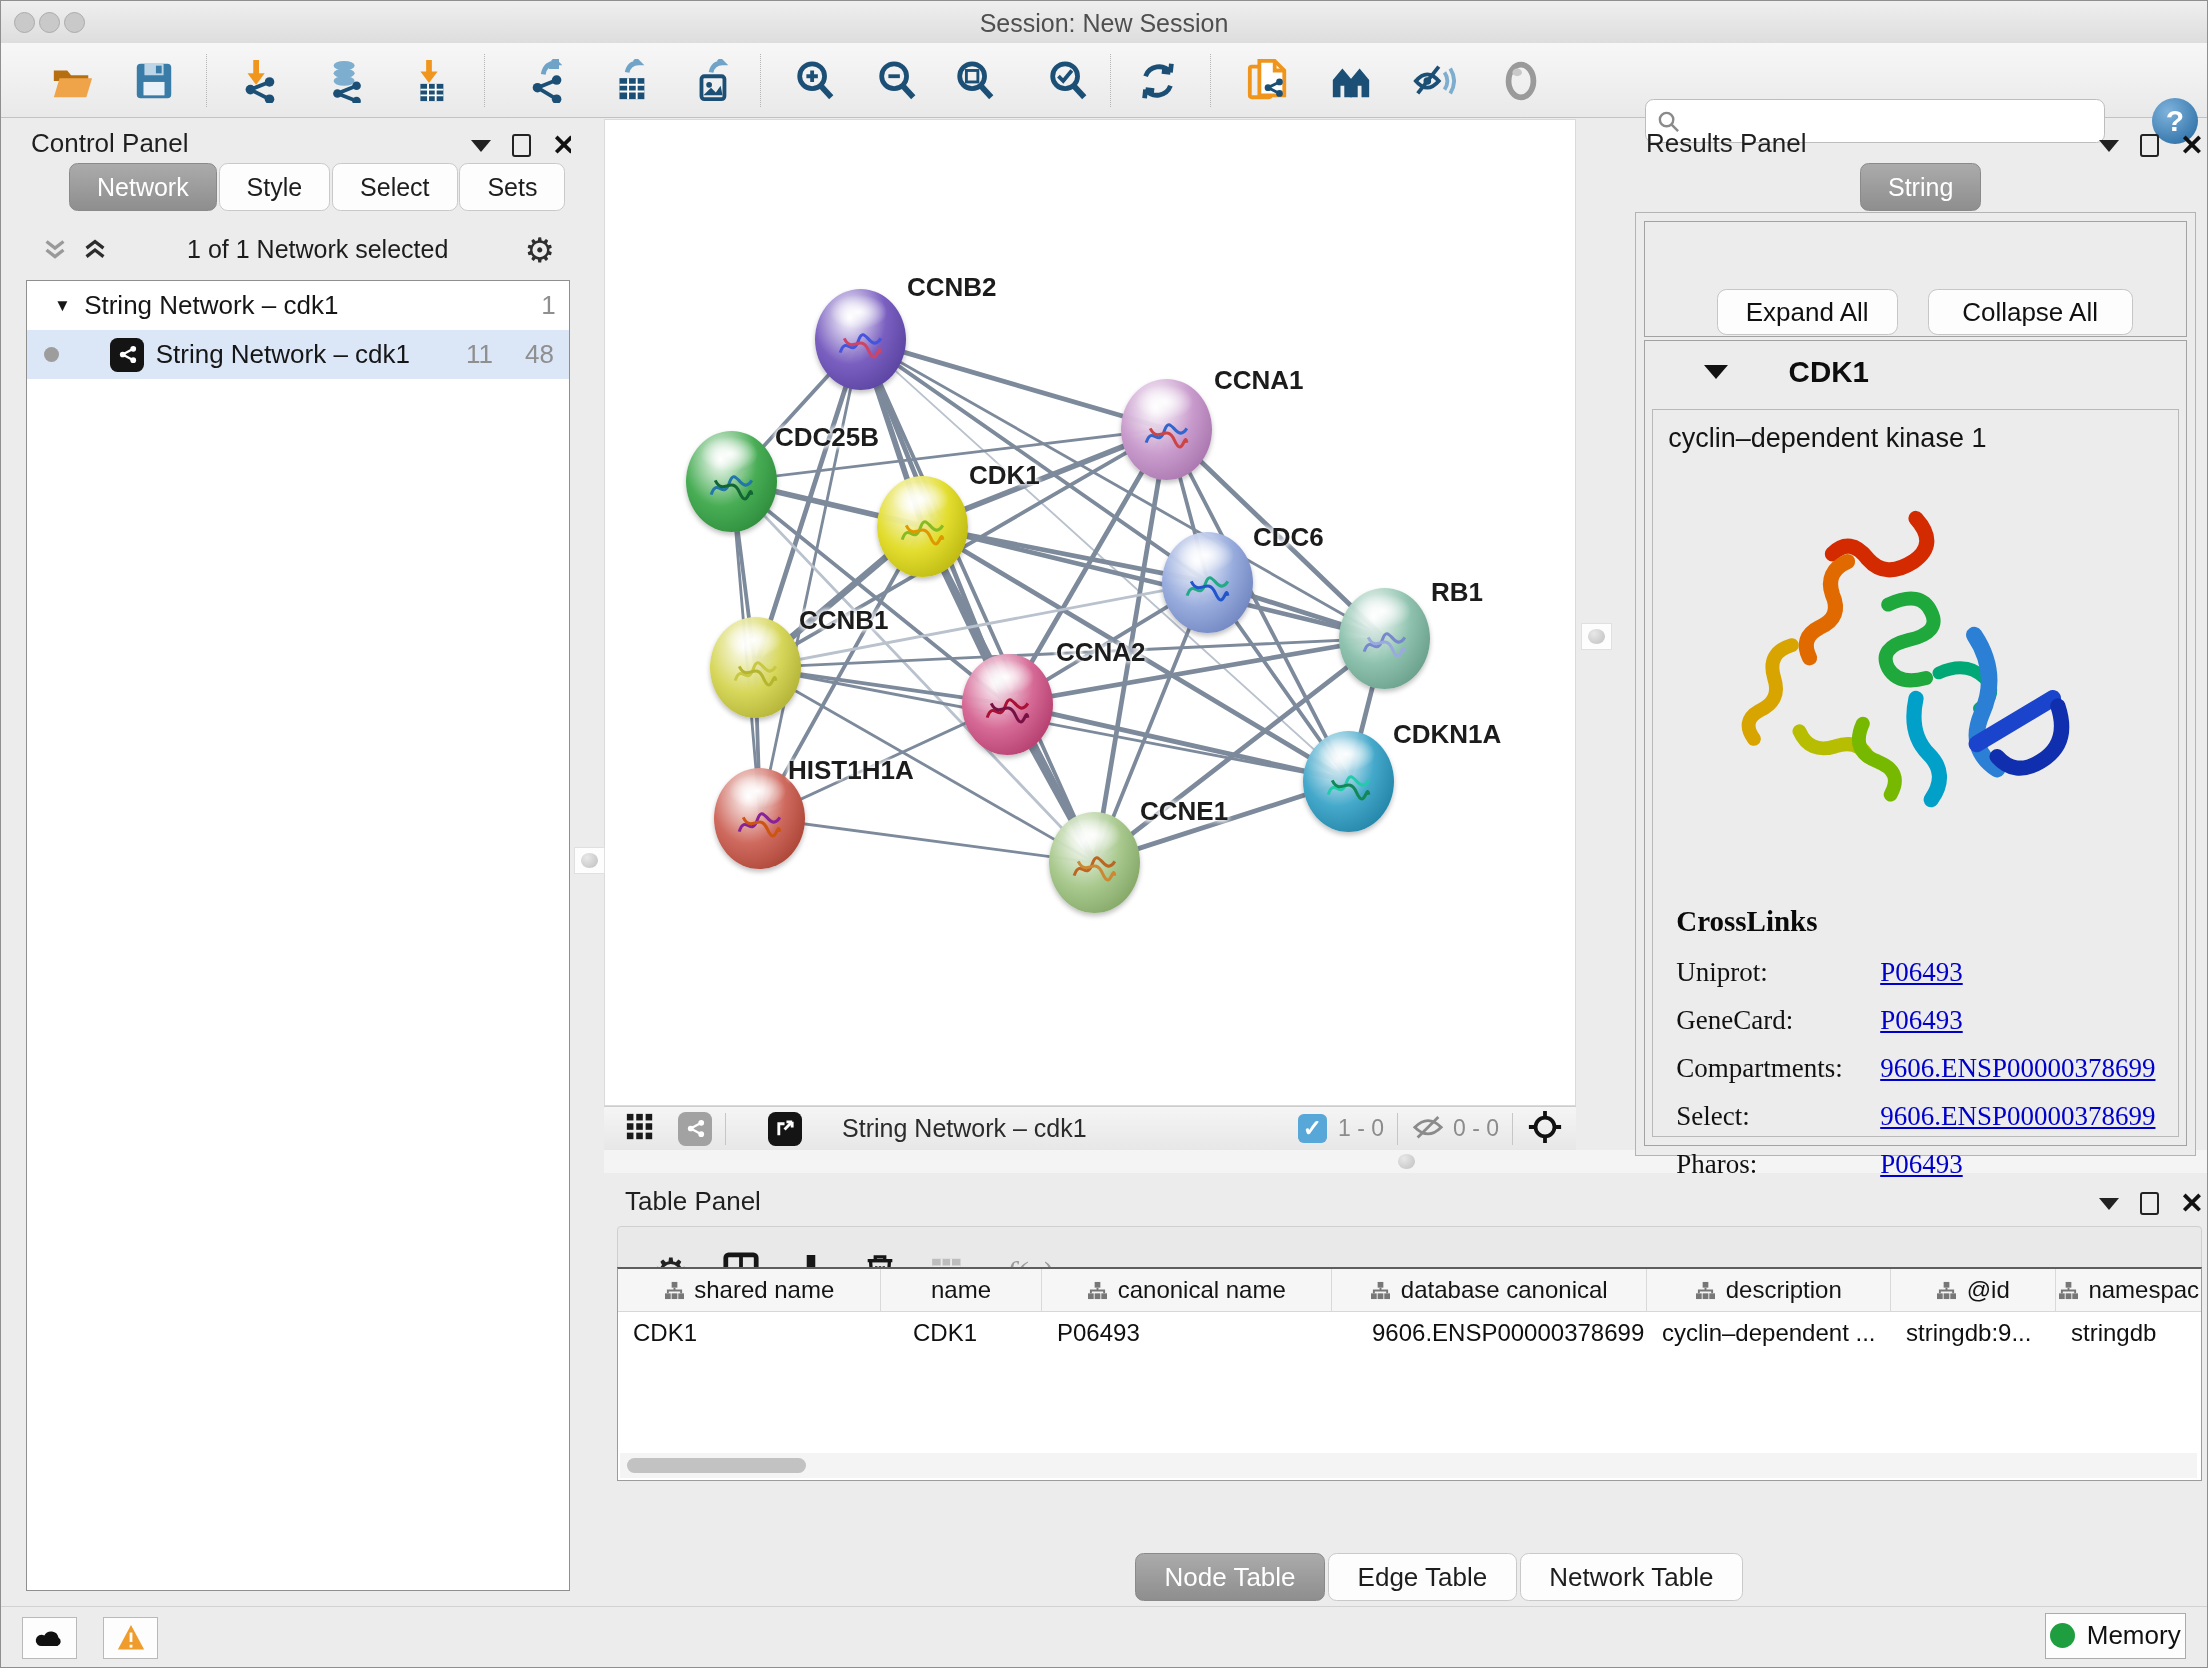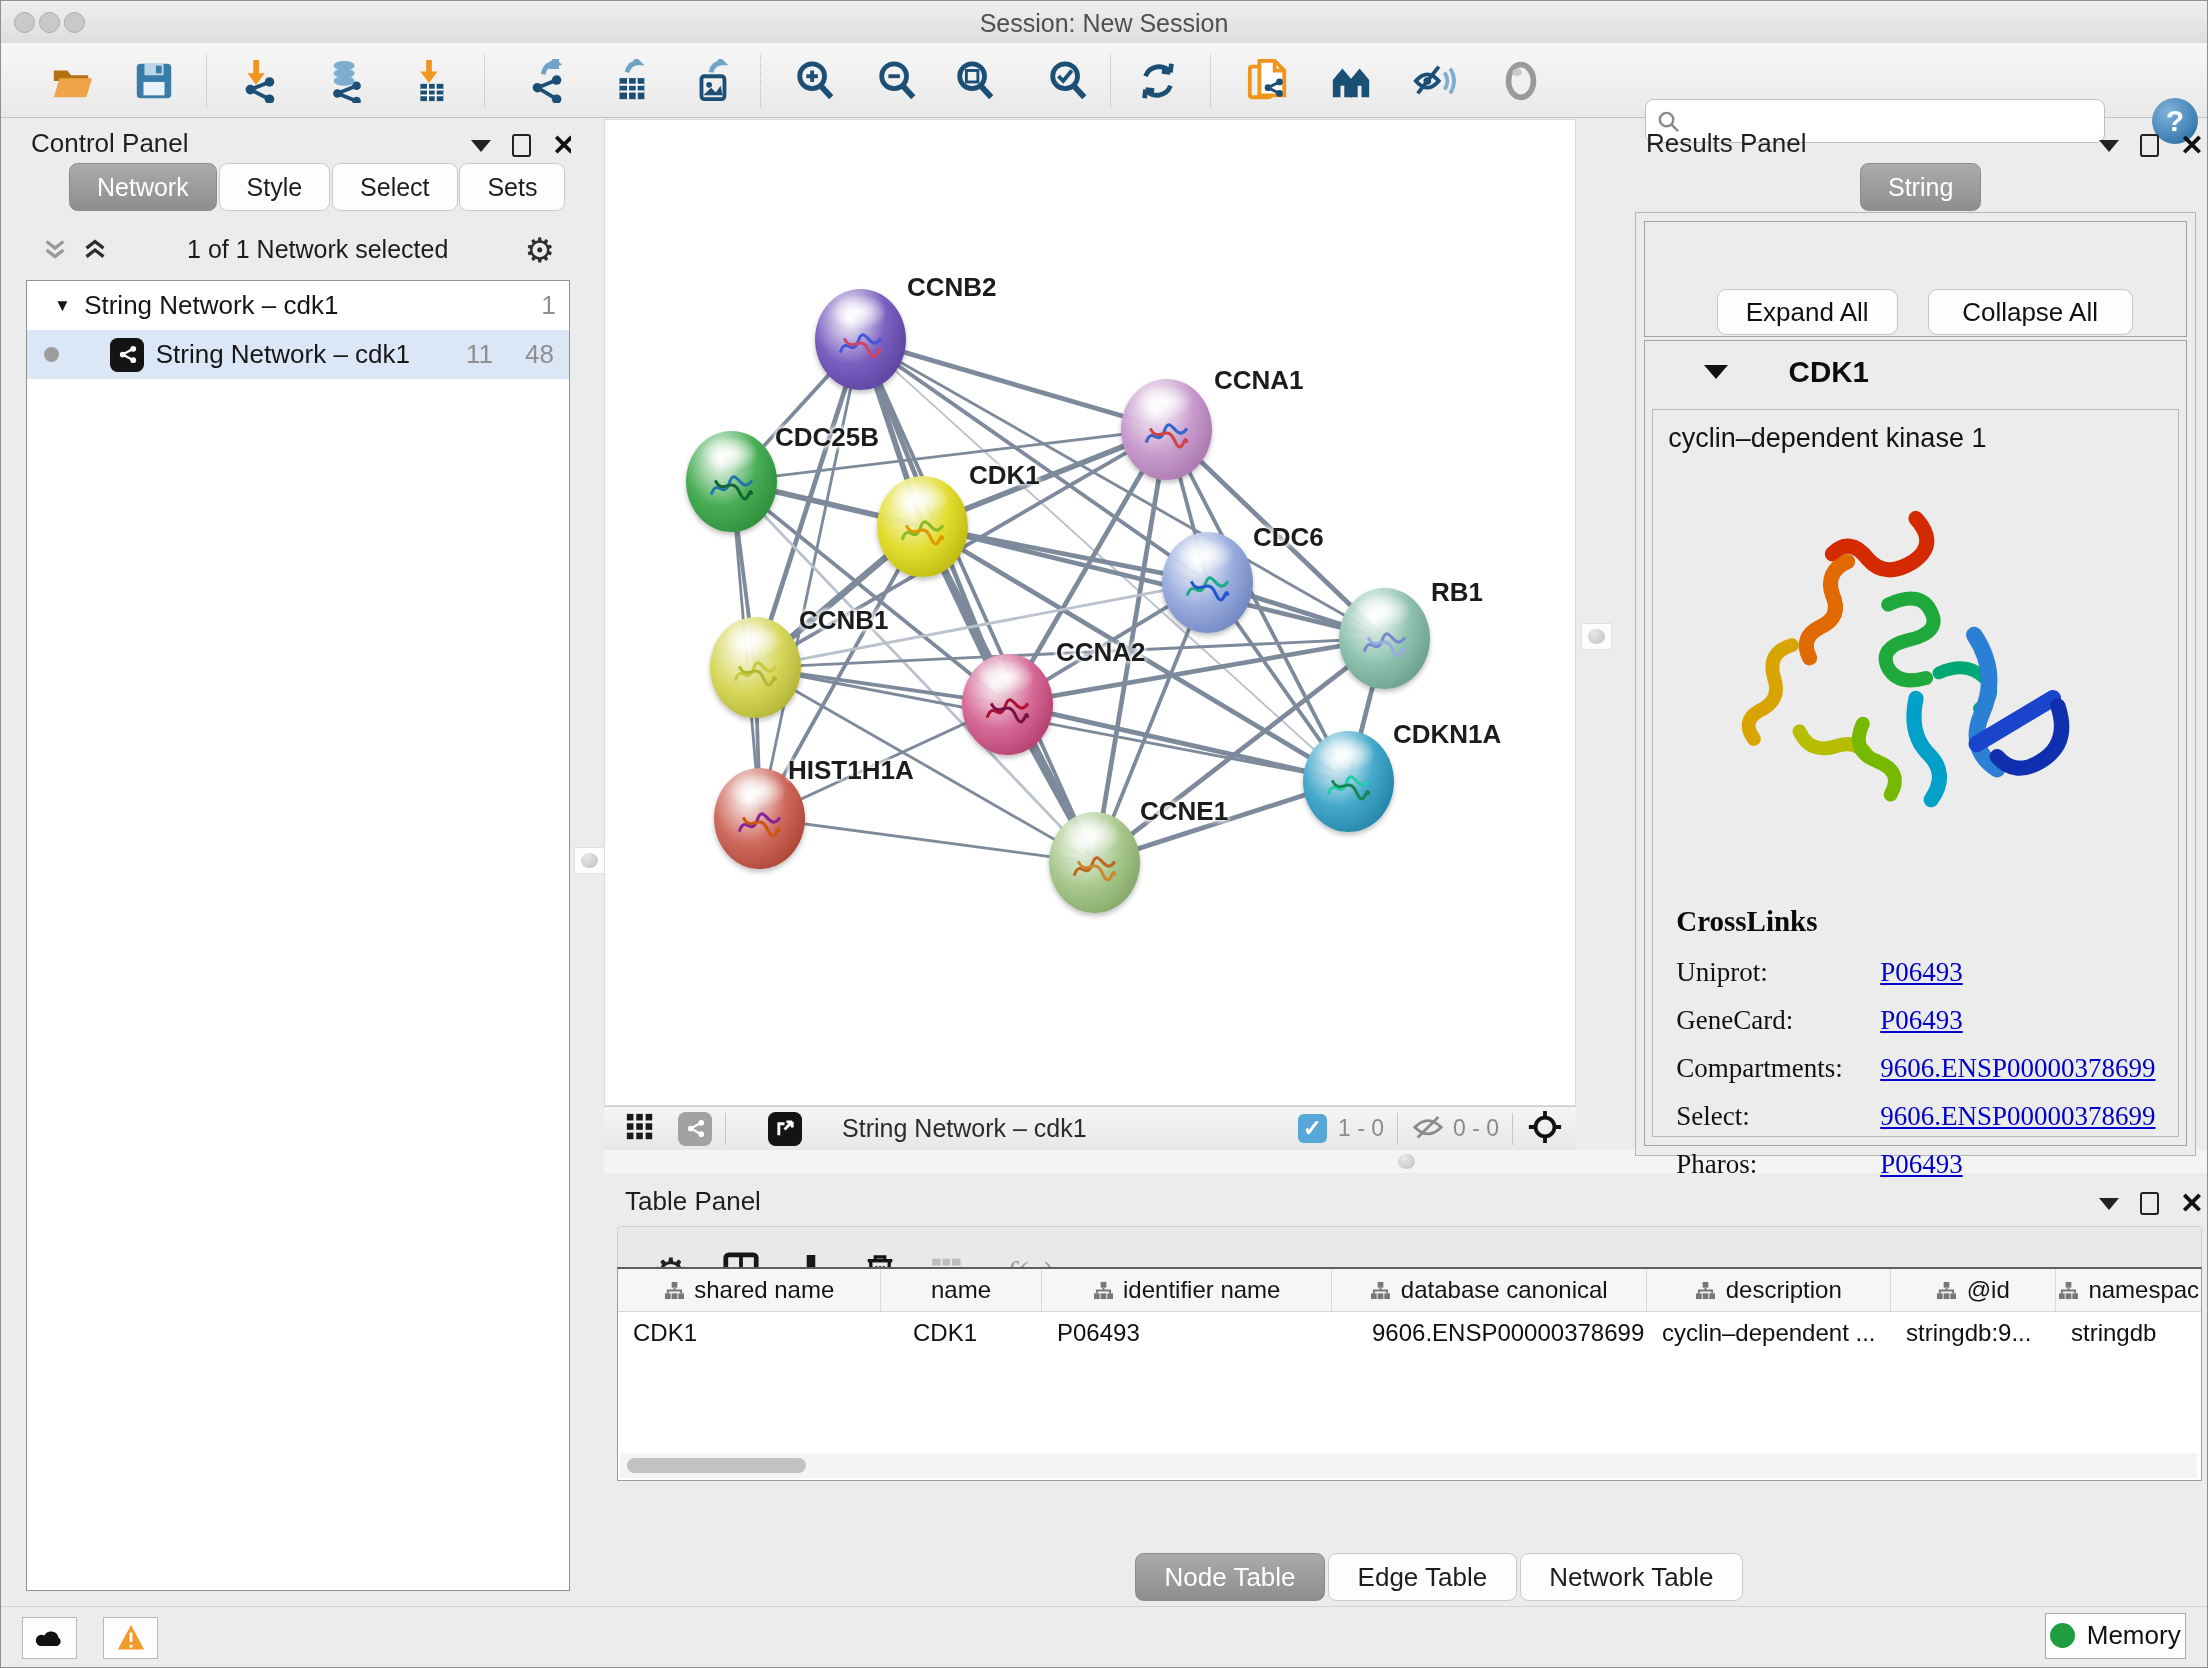--- a/index.html
+++ b/index.html
@@ -590,21 +590,21 @@
           <span>name</span>
         </div>
       <div class="th" style="width:290px">
           <svg width="21" height="19" viewBox="0 0 22 20">
             <rect x="8" y="1" width="6" height="6" fill="#777"></rect>
             <rect x="1" y="13" width="6" height="6" fill="#777"></rect>
             <rect x="8" y="13" width="6" height="6" fill="#777"></rect>
             <rect x="15" y="13" width="6" height="6" fill="#777"></rect>
             <path d="M11 7 v3 M4 13 v-3 h14 v3" stroke="#777" stroke-width="2" fill="none"></path>
           </svg>
-          <span>identifier name</span>
+          <span>canonical name</span>
         </div>
       <div class="th" style="width:315px">
           <svg width="21" height="19" viewBox="0 0 22 20">
             <rect x="8" y="1" width="6" height="6" fill="#777"></rect>
             <rect x="1" y="13" width="6" height="6" fill="#777"></rect>
             <rect x="8" y="13" width="6" height="6" fill="#777"></rect>
             <rect x="15" y="13" width="6" height="6" fill="#777"></rect>
             <path d="M11 7 v3 M4 13 v-3 h14 v3" stroke="#777" stroke-width="2" fill="none"></path>
           </svg>
           <span>database canonical</span>

